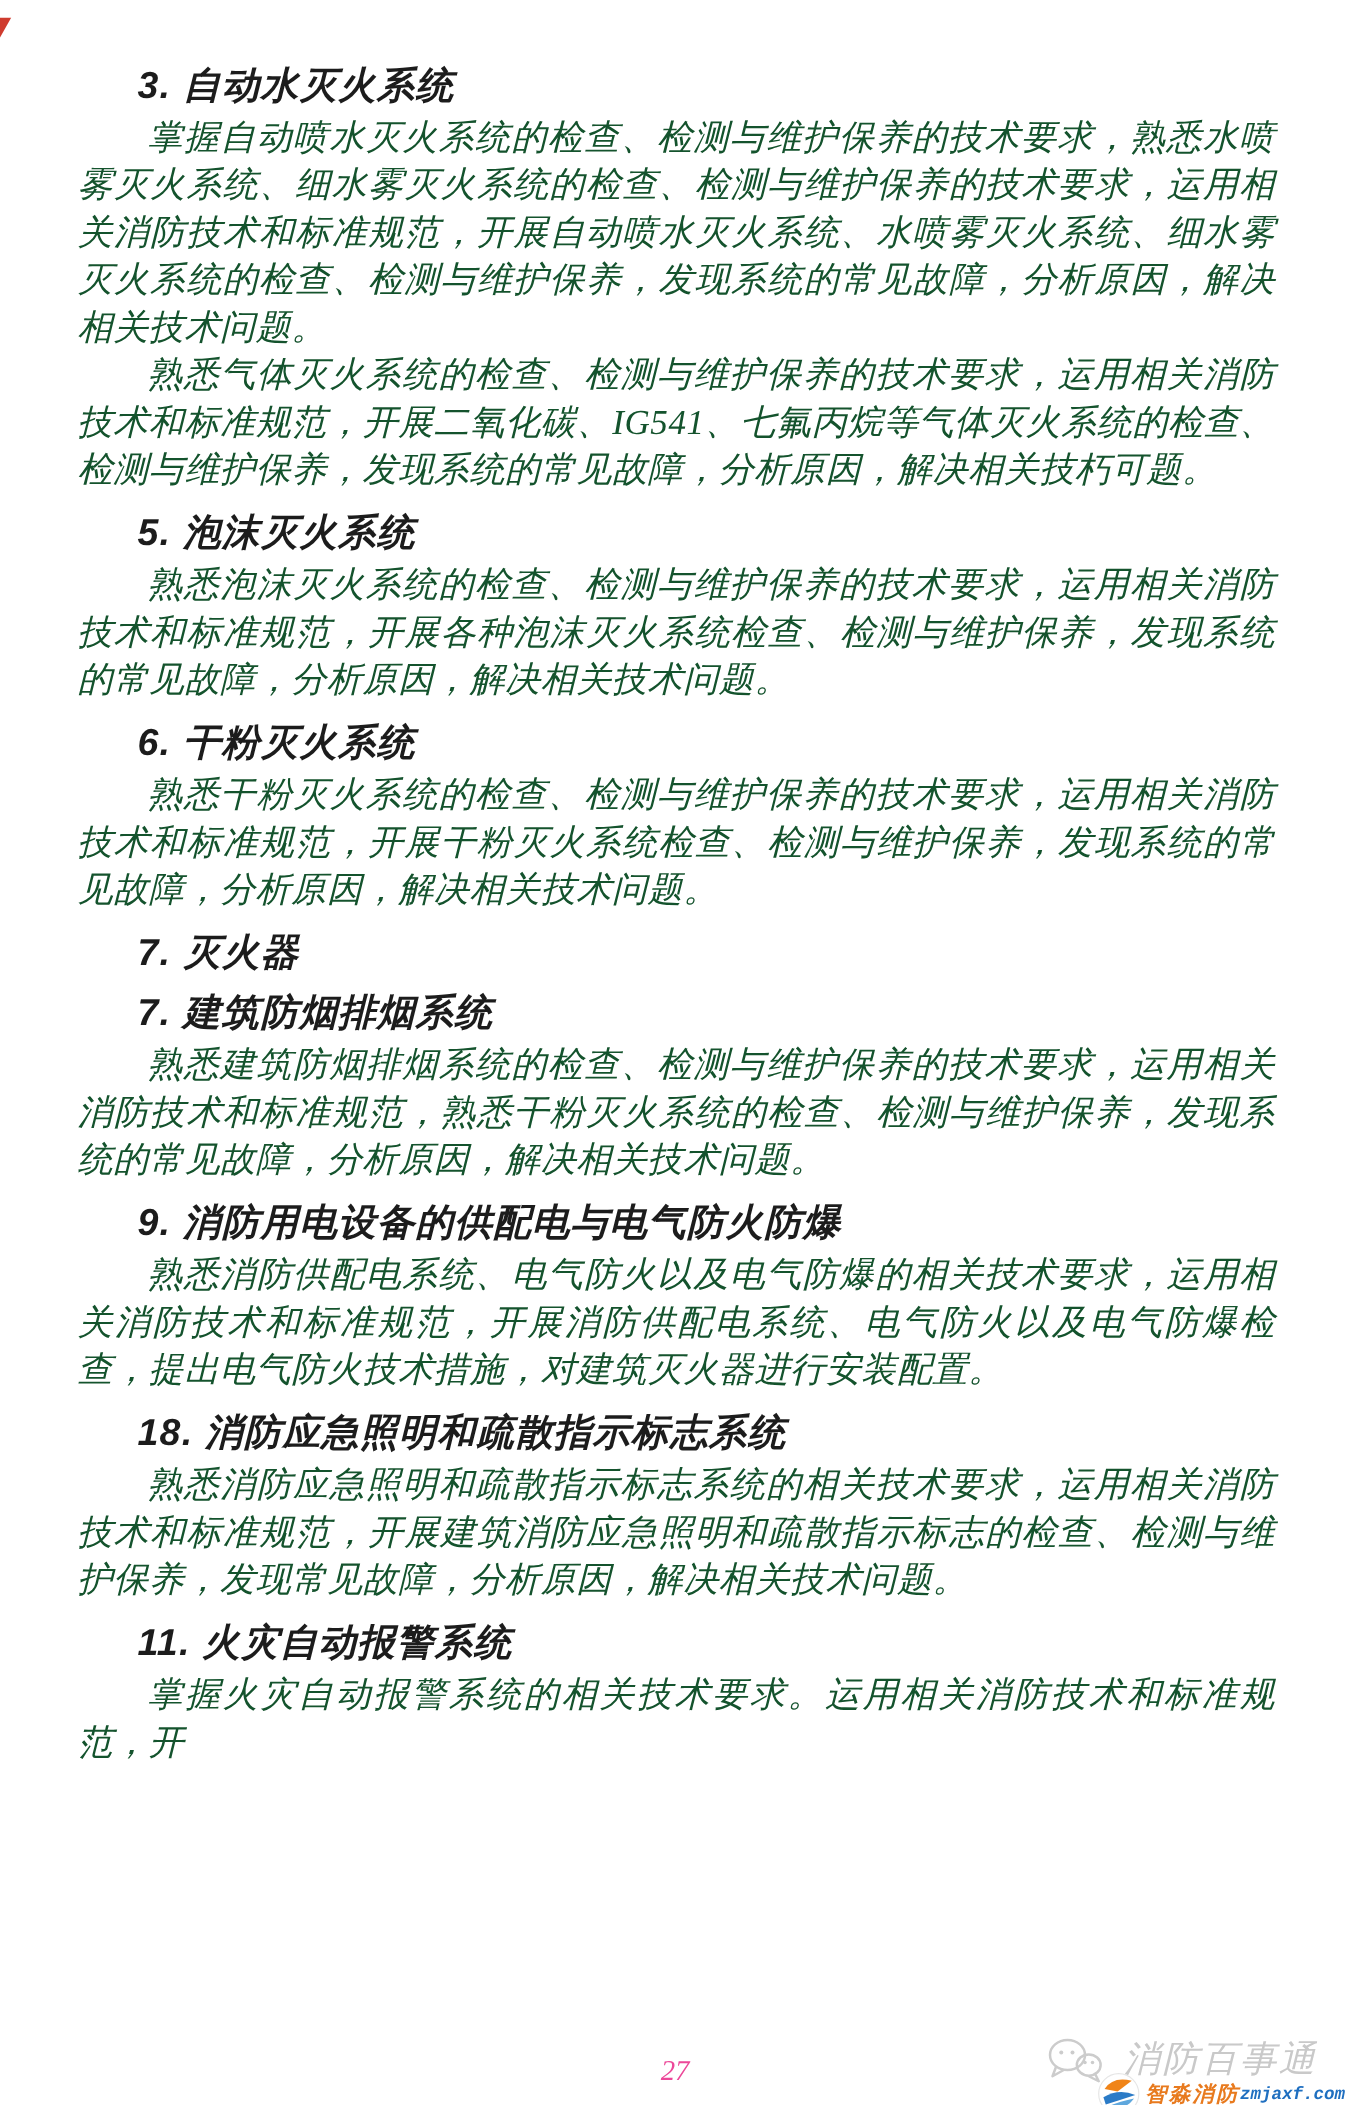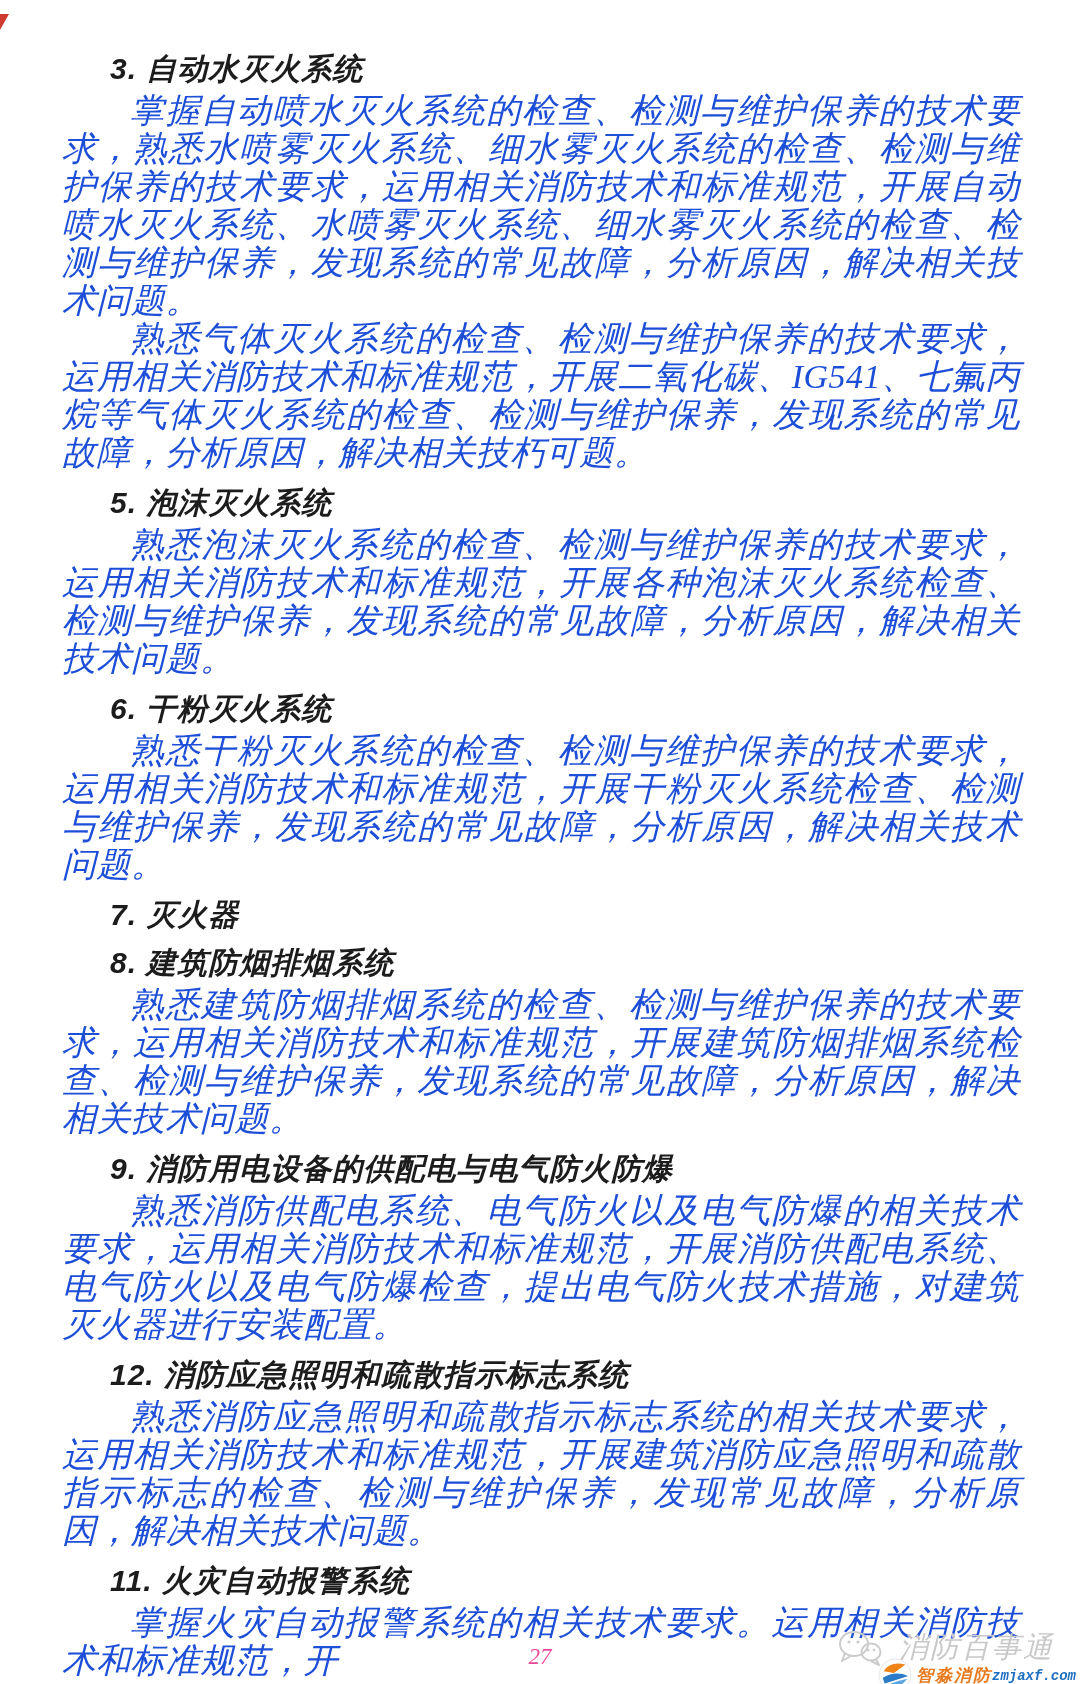--- a/index.html
+++ b/index.html
@@ -42,27 +42,27 @@
     font-weight: 700;
     color: #1c1c1c;
     margin: 14px 0 6px 48px;
     letter-spacing: 1px;
   }
   .sec:first-child h2 {
     margin-top: 0;
   }
   .sec p {
     margin: 0;
-    font-size: 34px;
+    font-size: 28px;
     line-height: 38px;
     text-indent: 2em;
     text-align: justify;
     text-justify: inter-character;
     letter-spacing: 0.5px;
-    color: #1d4ed8;
+    color: #14532d;
   }
   .page-number {
     position: absolute;
     left: 0;
     right: 0;
     top: 1630px;
     text-align: center;
     font-size: 23px;
     color: #ec4899;
     font-family: "Liberation Serif", "DejaVu Serif", serif;
@@ -137,31 +137,31 @@
     <section class="sec">
       <h2>6. 干粉灭火系统</h2>
       <p>熟悉干粉灭火系统的检查、检测与维护保养的技术要求，运用相关消防技术和标准规范，开展干粉灭火系统检查、检测与维护保养，发现系统的常见故障，分析原因，解决相关技术问题。</p>
     </section>
 
     <section class="sec">
       <h2>7. 灭火器</h2>
     </section>
 
     <section class="sec">
-      <h2>8. 建筑防烟排烟系统</h2>
-      <p>熟悉建筑防烟排烟系统的检查、检测与维护保养的技术要求，运用相关消防技术和标准规范，开展建筑防烟排烟系统检查、检测与维护保养，发现系统的常见故障，分析原因，解决相关技术问题。</p>
+      <h2>7. 建筑防烟排烟系统</h2>
+      <p>熟悉建筑防烟排烟系统的检查、检测与维护保养的技术要求，运用相关消防技术和标准规范，熟悉干粉灭火系统的检查、检测与维护保养，发现系统的常见故障，分析原因，解决相关技术问题。</p>
     </section>
 
     <section class="sec">
       <h2>9. 消防用电设备的供配电与电气防火防爆</h2>
       <p>熟悉消防供配电系统、电气防火以及电气防爆的相关技术要求，运用相关消防技术和标准规范，开展消防供配电系统、电气防火以及电气防爆检查，提出电气防火技术措施，对建筑灭火器进行安装配置。</p>
     </section>
 
     <section class="sec">
-      <h2>12. 消防应急照明和疏散指示标志系统</h2>
+      <h2>18. 消防应急照明和疏散指示标志系统</h2>
       <p>熟悉消防应急照明和疏散指示标志系统的相关技术要求，运用相关消防技术和标准规范，开展建筑消防应急照明和疏散指示标志的检查、检测与维护保养，发现常见故障，分析原因，解决相关技术问题。</p>
     </section>
 
     <section class="sec">
       <h2>11. 火灾自动报警系统</h2>
       <p>掌握火灾自动报警系统的相关技术要求。运用相关消防技术和标准规范，开</p>
     </section>
 
   </div>
 

